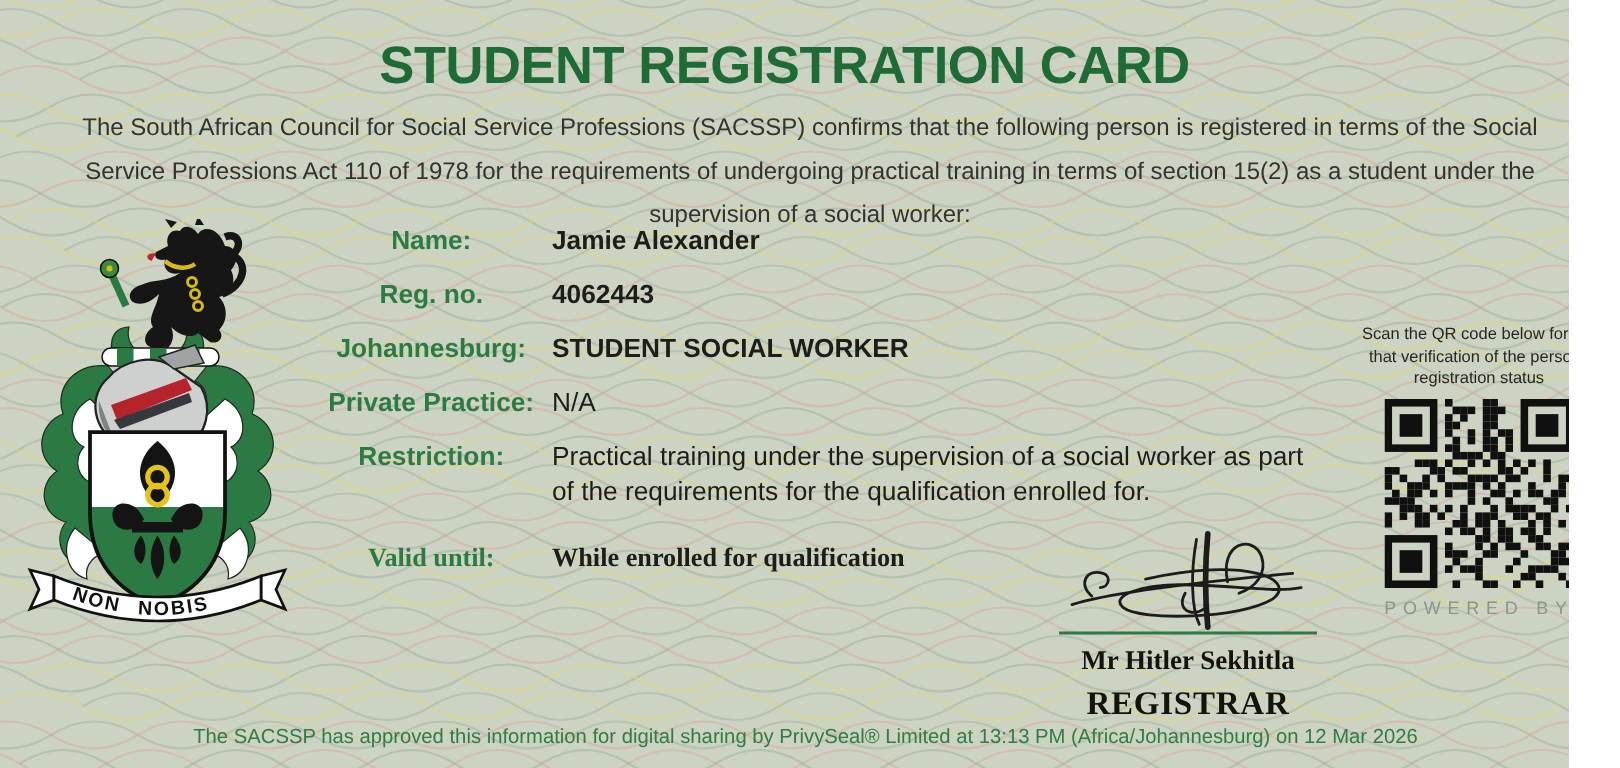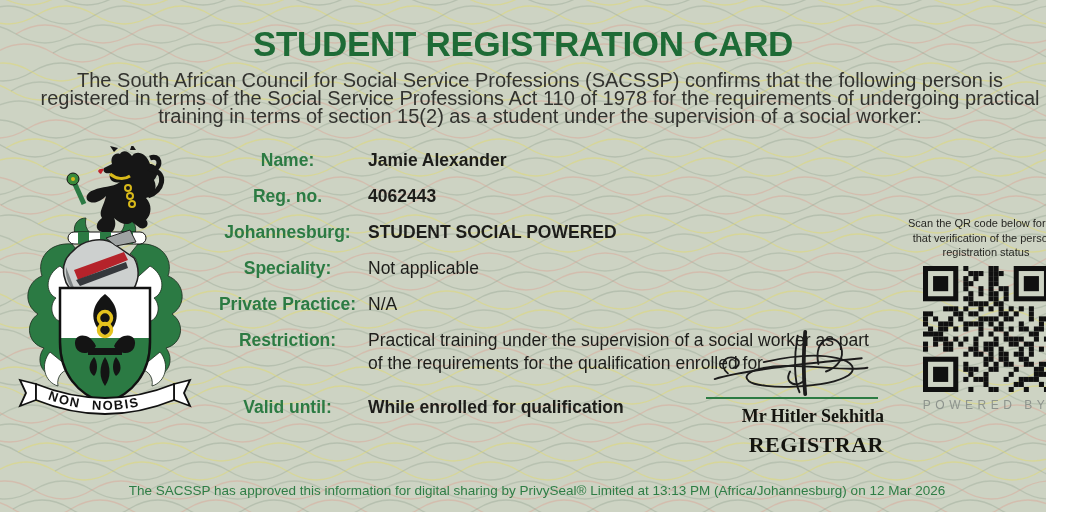--- a/index.html
+++ b/index.html
@@ -18,34 +18,34 @@
   .card{position:relative;width:1046px;height:512px;background:var(--background);overflow:hidden;}
   .waves{position:absolute;inset:0;z-index:0;}
   .content{position:absolute;inset:0;z-index:1;}
 
   .page-title{
     position:absolute;top:24px;left:0;width:100%;text-align:center;
     font-size:35px;font-weight:bold;letter-spacing:-0.3px;color:var(--title-green);
   }
   .intro{
     position:absolute;top:71px;left:38px;width:1004px;text-align:center;
-    font-size:20px;line-height:18px;color:#33332f;
+    font-size:16px;line-height:29px;color:#33332f;
   }
 
   .crest{position:absolute;left:10px;top:146px;width:190px;height:272px;}
 
   .fields{position:absolute;left:207px;top:149px;width:700px;}
   .field-row{display:flex;margin-bottom:13px;font-size:17.5px;line-height:23px;}
   .field-label{flex:0 0 161px;font-weight:bold;color:var(--label-green);text-align:center;}
   .field-value{color:var(--text-dark);}
   .v-bold .field-value{font-weight:bold;}
   .row-restriction .field-value{max-width:505px;}
-  .row-valid-until{margin-top:21px;}
-
-  .sign-block{position:absolute;left:700px;top:330px;width:184px;text-align:right;}
+  .row-valid-until{margin-top:21px;font-family:Liberation Serif, serif;}
+
+  .sign-block{position:absolute;left:700px;top:354px;width:184px;text-align:center;}
   .sign-scribble{display:block;width:172px;height:66px;margin:0 auto;}
   .sign-line{width:172px;height:0;border-top:2px solid var(--label-green);margin:1px auto 0;}
   .sign-name{margin-top:7px;font-family:"Liberation Serif",serif;font-weight:bold;font-size:18px;color:#14140f;}
   .sign-role{margin-top:5px;font-family:"Liberation Serif",serif;font-weight:bold;font-size:22px;letter-spacing:0.5px;color:#14140f;}
 
   .qr-panel{position:absolute;left:905px;top:216px;width:162px;text-align:center;}
   .qr-instruction{font-size:11px;line-height:14.5px;color:#272723;}
   .qr-code{display:block;width:126px;height:126px;margin:6px auto 6px;}
   .powered-by{font-size:12px;letter-spacing:4.5px;color:var(--powered-gray);}
   .brand{margin-top:1px;font-size:25px;font-weight:bold;letter-spacing:2px;color:var(--brand-gray);}
@@ -209,25 +209,21 @@
       <div class="field-row v-bold">
         <div class="field-label">Name:</div>
         <div class="field-value">Jamie Alexander</div>
       </div>
       <div class="field-row v-bold">
         <div class="field-label">Reg. no.</div>
         <div class="field-value">4062443</div>
       </div>
       <div class="field-row v-bold">
         <div class="field-label">Johannesburg:</div>
-        <div class="field-value">STUDENT SOCIAL POWERED</div>
-      </div>
-      <div class="field-row">
-        <div class="field-label">Speciality:</div>
-        <div class="field-value">Not applicable</div>
+        <div class="field-value">STUDENT SOCIAL WORKER</div>
       </div>
       <div class="field-row">
         <div class="field-label">Private Practice:</div>
         <div class="field-value">N/A</div>
       </div>
       <div class="field-row row-restriction">
         <div class="field-label">Restriction:</div>
         <div class="field-value">Practical training under the supervision of a social worker as part of the requirements for the qualification enrolled for.</div>
       </div>
       <div class="field-row v-bold row-valid-until">

